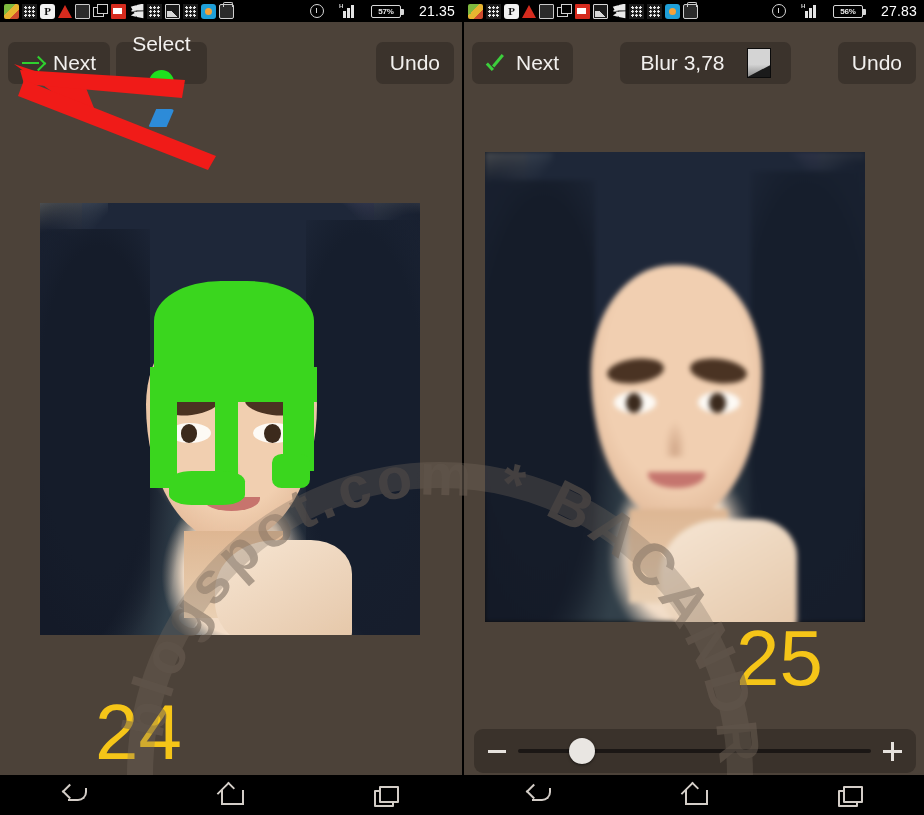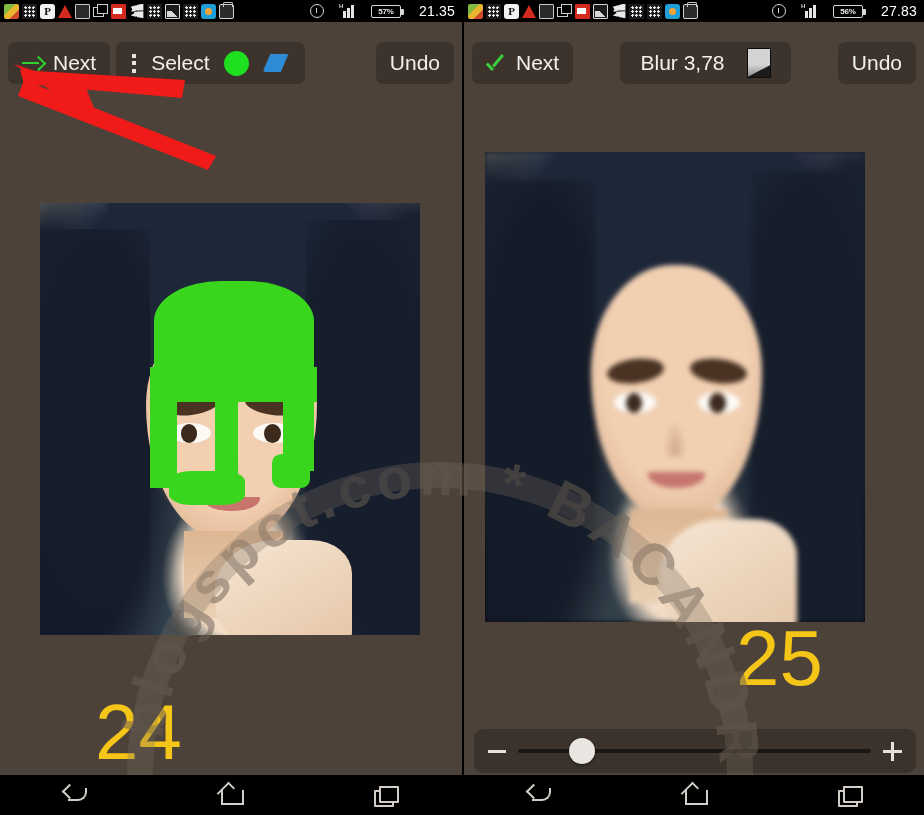--- a/index.html
+++ b/index.html
@@ -342,21 +342,21 @@
         <span class="battery">57%</span>
         <span class="sb-time">21.35</span>
       </div>
     </div>
 
     <div class="toolbar">
       <div class="tb-btn">
         <span class="arrow-right"></span>
         <span>Next</span>
       </div>
-      <div class="tb-btn" style="gap:14px;padding:0 16px;">
+      <div class="tb-btn" style="gap:14px;padding:0 16px;flex-direction:column;">
         <span class="kebab">
             <i></i>
             <i></i>
             <i></i>
           </span>
         <span>Select</span>
         <span class="swatch-green"></span>
         <span class="eraser"></span>
       </div>
       <div class="tb-spacer"></div>

